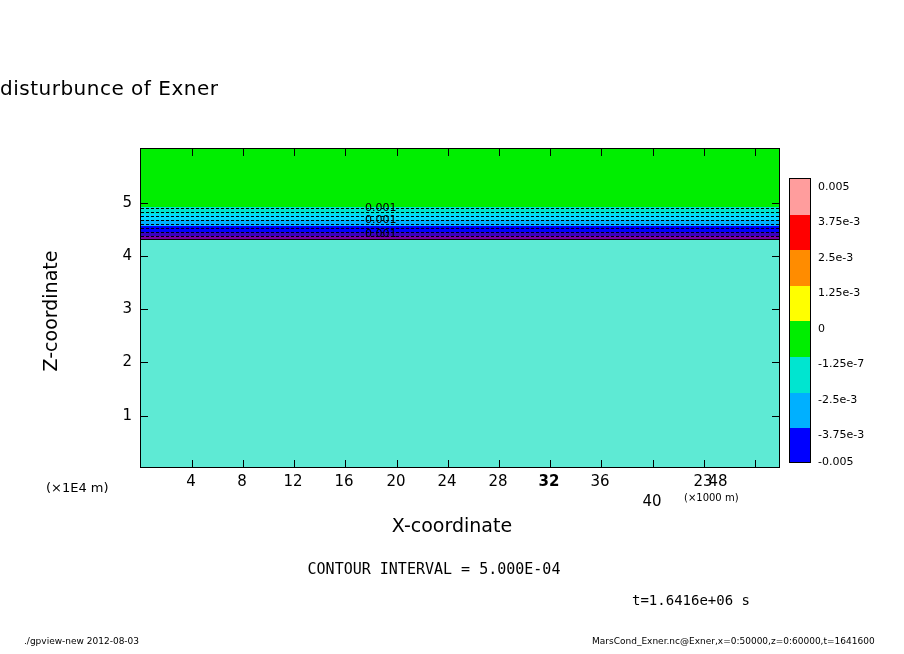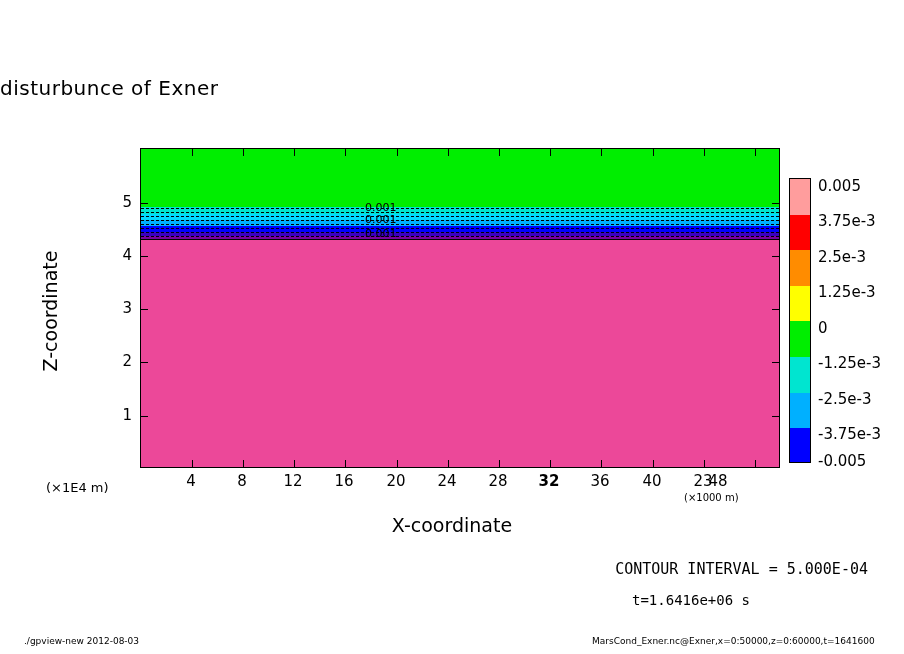--- a/index.html
+++ b/index.html
@@ -22,21 +22,21 @@
     font-size: 20px;
     letter-spacing: 0.5px;
   }
 
   
   #plot-frame {
     left: 140px; top: 148px;
     width: 640px; height: 320px;
     border: 1.5px solid #000;
     box-sizing: border-box;
-    background: #ec4899;
+    background: #5eead4;
     overflow: hidden;
   }
   
   .band { position: absolute; left: 0; width: 100%; }
 
   #field-green {
     top: 0px; height: 58px;
     background: #00ee00;
   }
   #field-stripe-wrap {
@@ -107,28 +107,28 @@
     left: 789px; top: 178px;
     width: 22px; height: 285px;
     border: 1px solid #000;
     box-sizing: border-box;
     overflow: hidden;
   }
   .cbseg { width: 100%; }
   .cb-tick-label {
     position: absolute;
     left: 818px;
-    font-size: 15px;
+    font-size: 11px;
     transform: translateY(-50%);
     white-space: nowrap;
   }
 
   #contour-interval {
     left: 0; top: 560px; width: 868px;
-    text-align: right; font-size: 15px;
+    text-align: center; font-size: 15px;
     font-family: "DejaVu Sans Mono", monospace;
   }
   #time-label {
     left: 632px; top: 592px; font-size: 14px;
     font-family: "DejaVu Sans Mono", monospace;
   }
   #footer-left {
     left: 24px; top: 636px; font-size: 9px;
   }
   #footer-right {
@@ -206,21 +206,21 @@
 
 <div class="xlabel-txt abs" style="left:191px;">4</div>
 <div class="xlabel-txt abs" style="left:242px;">8</div>
 <div class="xlabel-txt abs" style="left:293px;">12</div>
 <div class="xlabel-txt abs" style="left:344px;">16</div>
 <div class="xlabel-txt abs" style="left:396px;">20</div>
 <div class="xlabel-txt abs" style="left:447px;">24</div>
 <div class="xlabel-txt abs" style="left:498px;">28</div>
 <div class="xlabel-txt abs" style="left:549px;font-weight:bold;">32</div>
 <div class="xlabel-txt abs" style="left:600px;">36</div>
-<div class="xlabel-txt abs" style="left:652px;">40</div>
+<div class="xlabel-txt abs" style="left:652px;margin-top:20px;">40</div>
 <div class="xlabel-txt abs" style="left:703px;">23</div>
 <div class="xlabel-txt abs" style="left:718px;">48</div>
 
 <div class="ylabel-txt abs" style="top:415px;">1</div>
 <div class="ylabel-txt abs" style="top:361px;">2</div>
 <div class="ylabel-txt abs" style="top:308px;">3</div>
 <div class="ylabel-txt abs" style="top:255px;">4</div>
 <div class="ylabel-txt abs" style="top:202px;">5</div>
 
 <div class="abs" id="axis-x-title">X-coordinate</div>
@@ -238,21 +238,21 @@
   <div class="cbseg" style="height:35.6px;background:#00b0ff;"></div>
   <div class="cbseg" style="height:35.6px;background:#0000ff;"></div>
 
 </div>
 
 <div class="cb-tick-label abs" style="top:186px;">0.005</div>
 <div class="cb-tick-label abs" style="top:221px;">3.75e-3</div>
 <div class="cb-tick-label abs" style="top:257px;">2.5e-3</div>
 <div class="cb-tick-label abs" style="top:292px;">1.25e-3</div>
 <div class="cb-tick-label abs" style="top:328px;">0</div>
-<div class="cb-tick-label abs" style="top:363px;">-1.25e-3</div>
+<div class="cb-tick-label abs" style="top:363px;">-1.25e-7</div>
 <div class="cb-tick-label abs" style="top:399px;">-2.5e-3</div>
 <div class="cb-tick-label abs" style="top:434px;">-3.75e-3</div>
 <div class="cb-tick-label abs" style="top:461px;">-0.005</div>
 
 <div class="abs" id="contour-interval">CONTOUR INTERVAL = 5.000E-04</div>
 <div class="abs" id="time-label">t=1.6416e+06 s</div>
 <div class="abs" id="footer-left">./gpview-new  2012-08-03</div>
 <div class="abs" id="footer-right">MarsCond_Exner.nc@Exner,x=0:50000,z=0:60000,t=1641600</div>
 
 </body></html>

